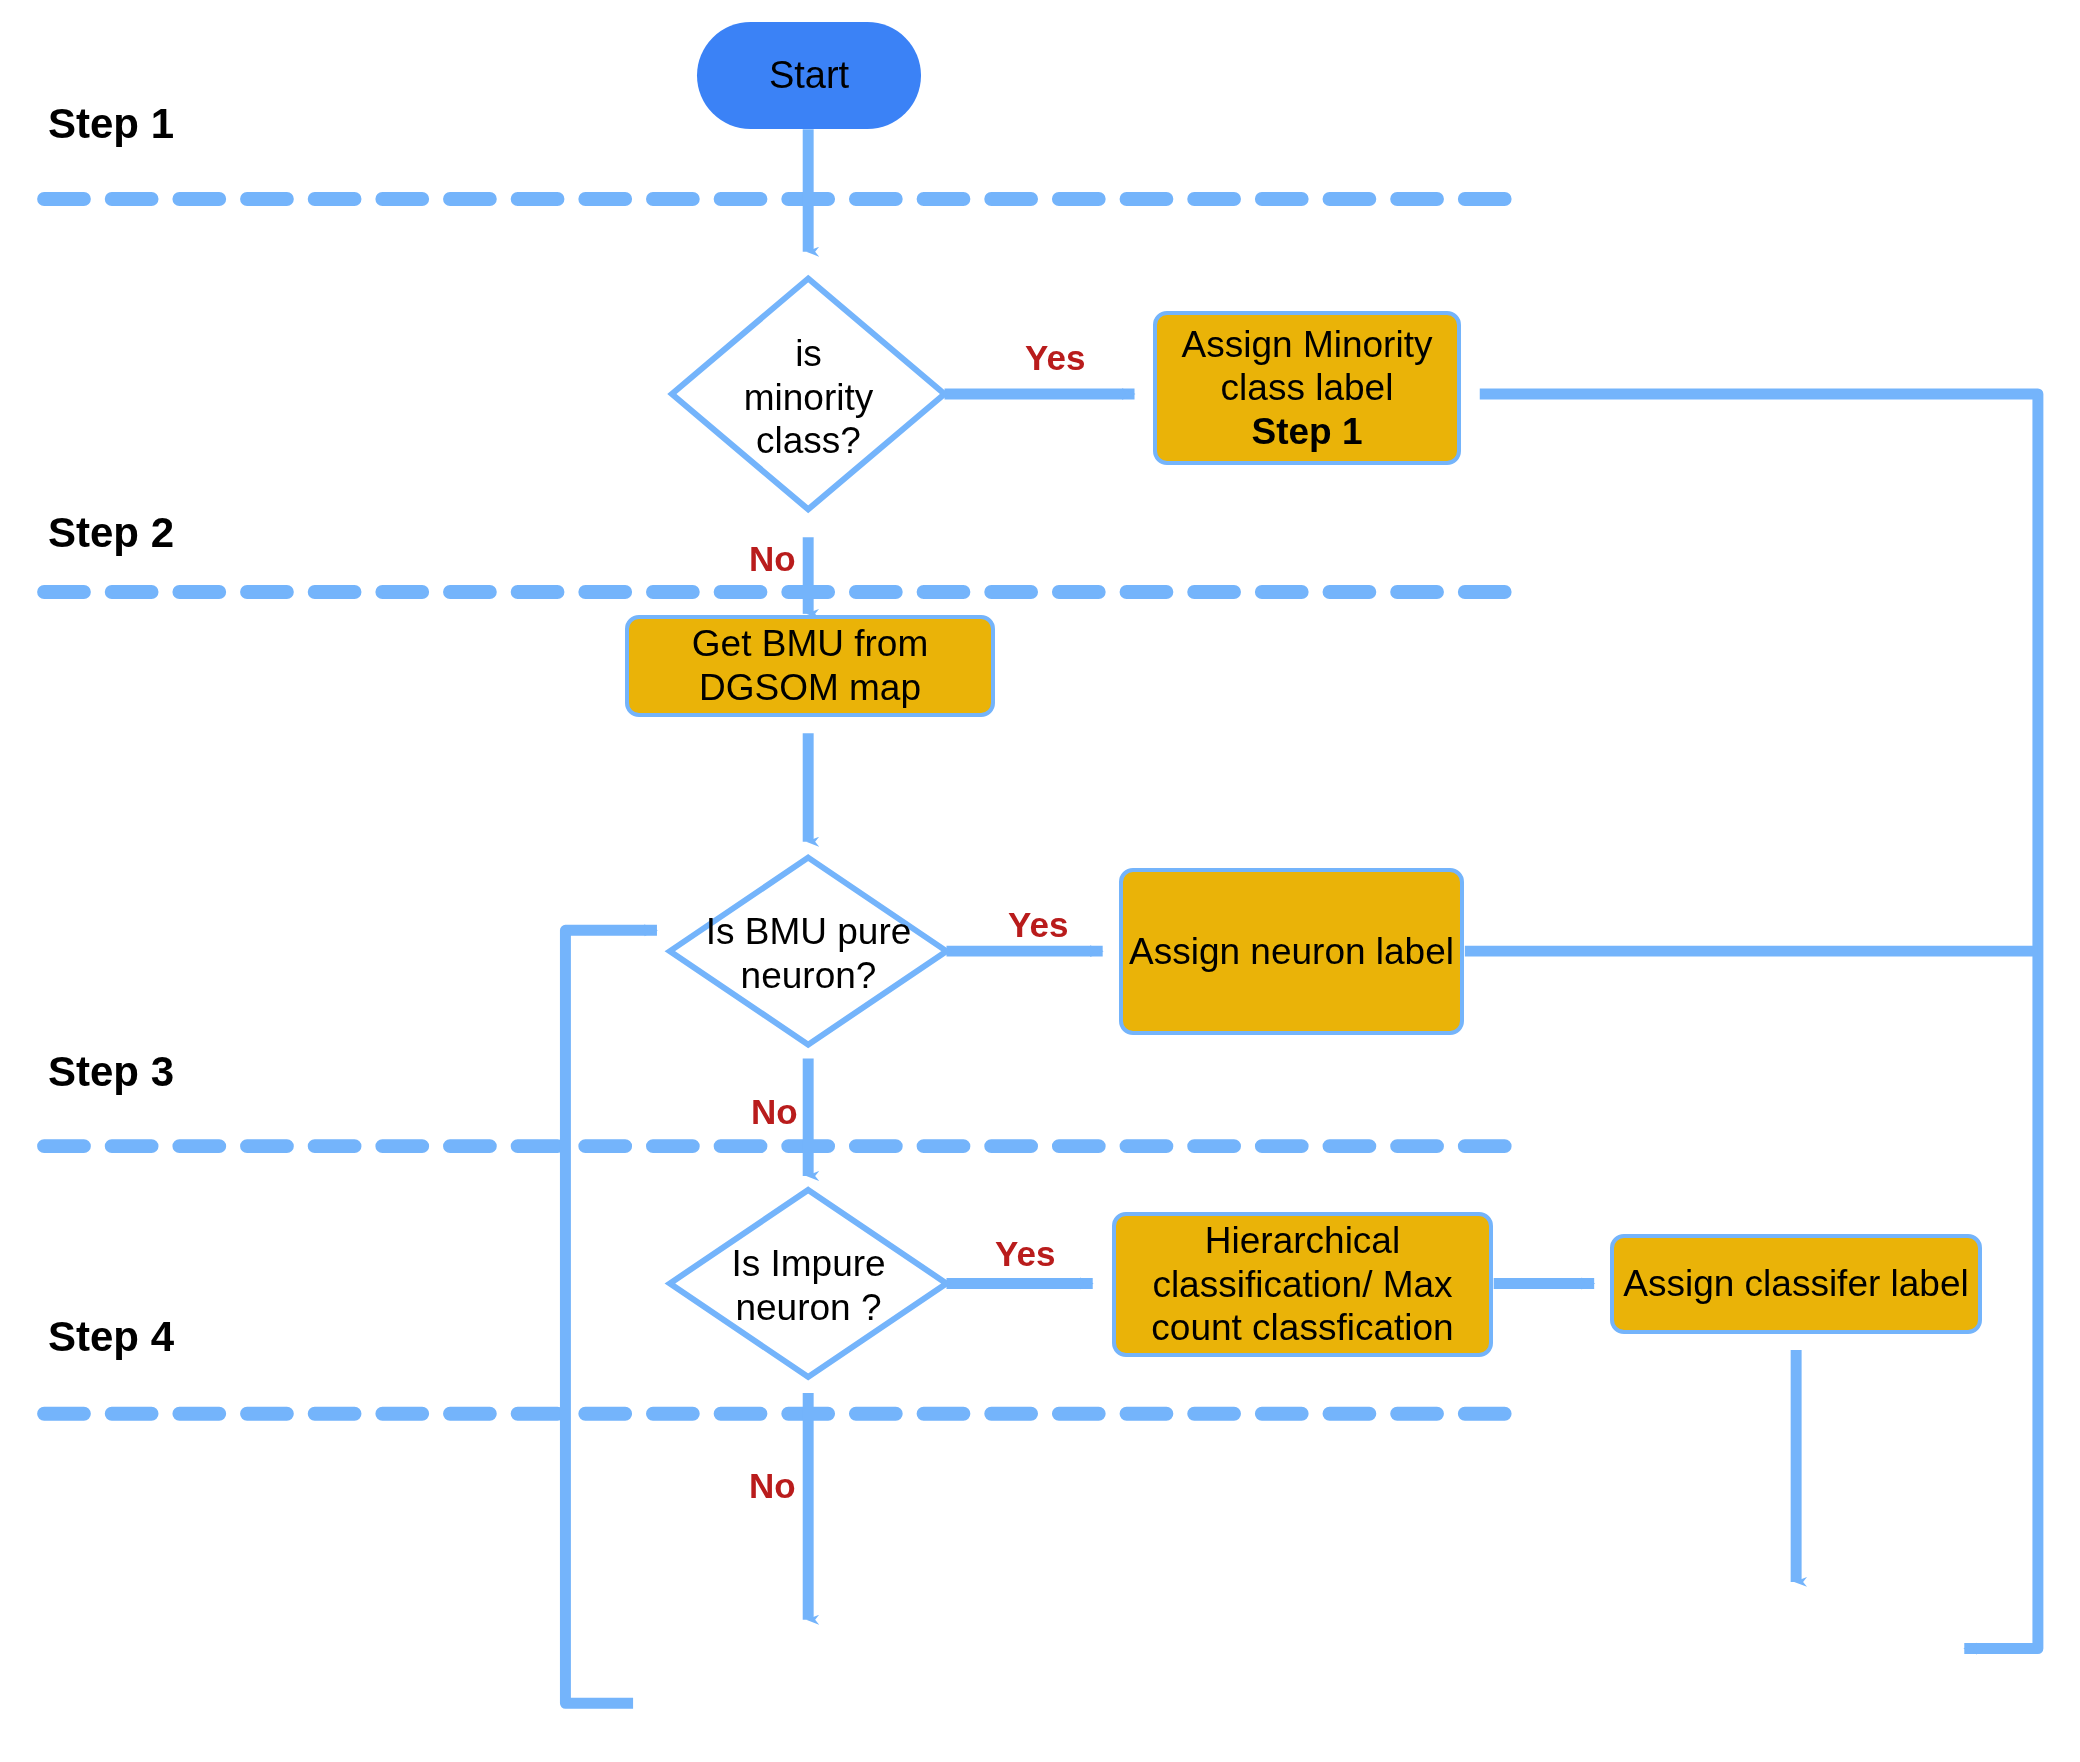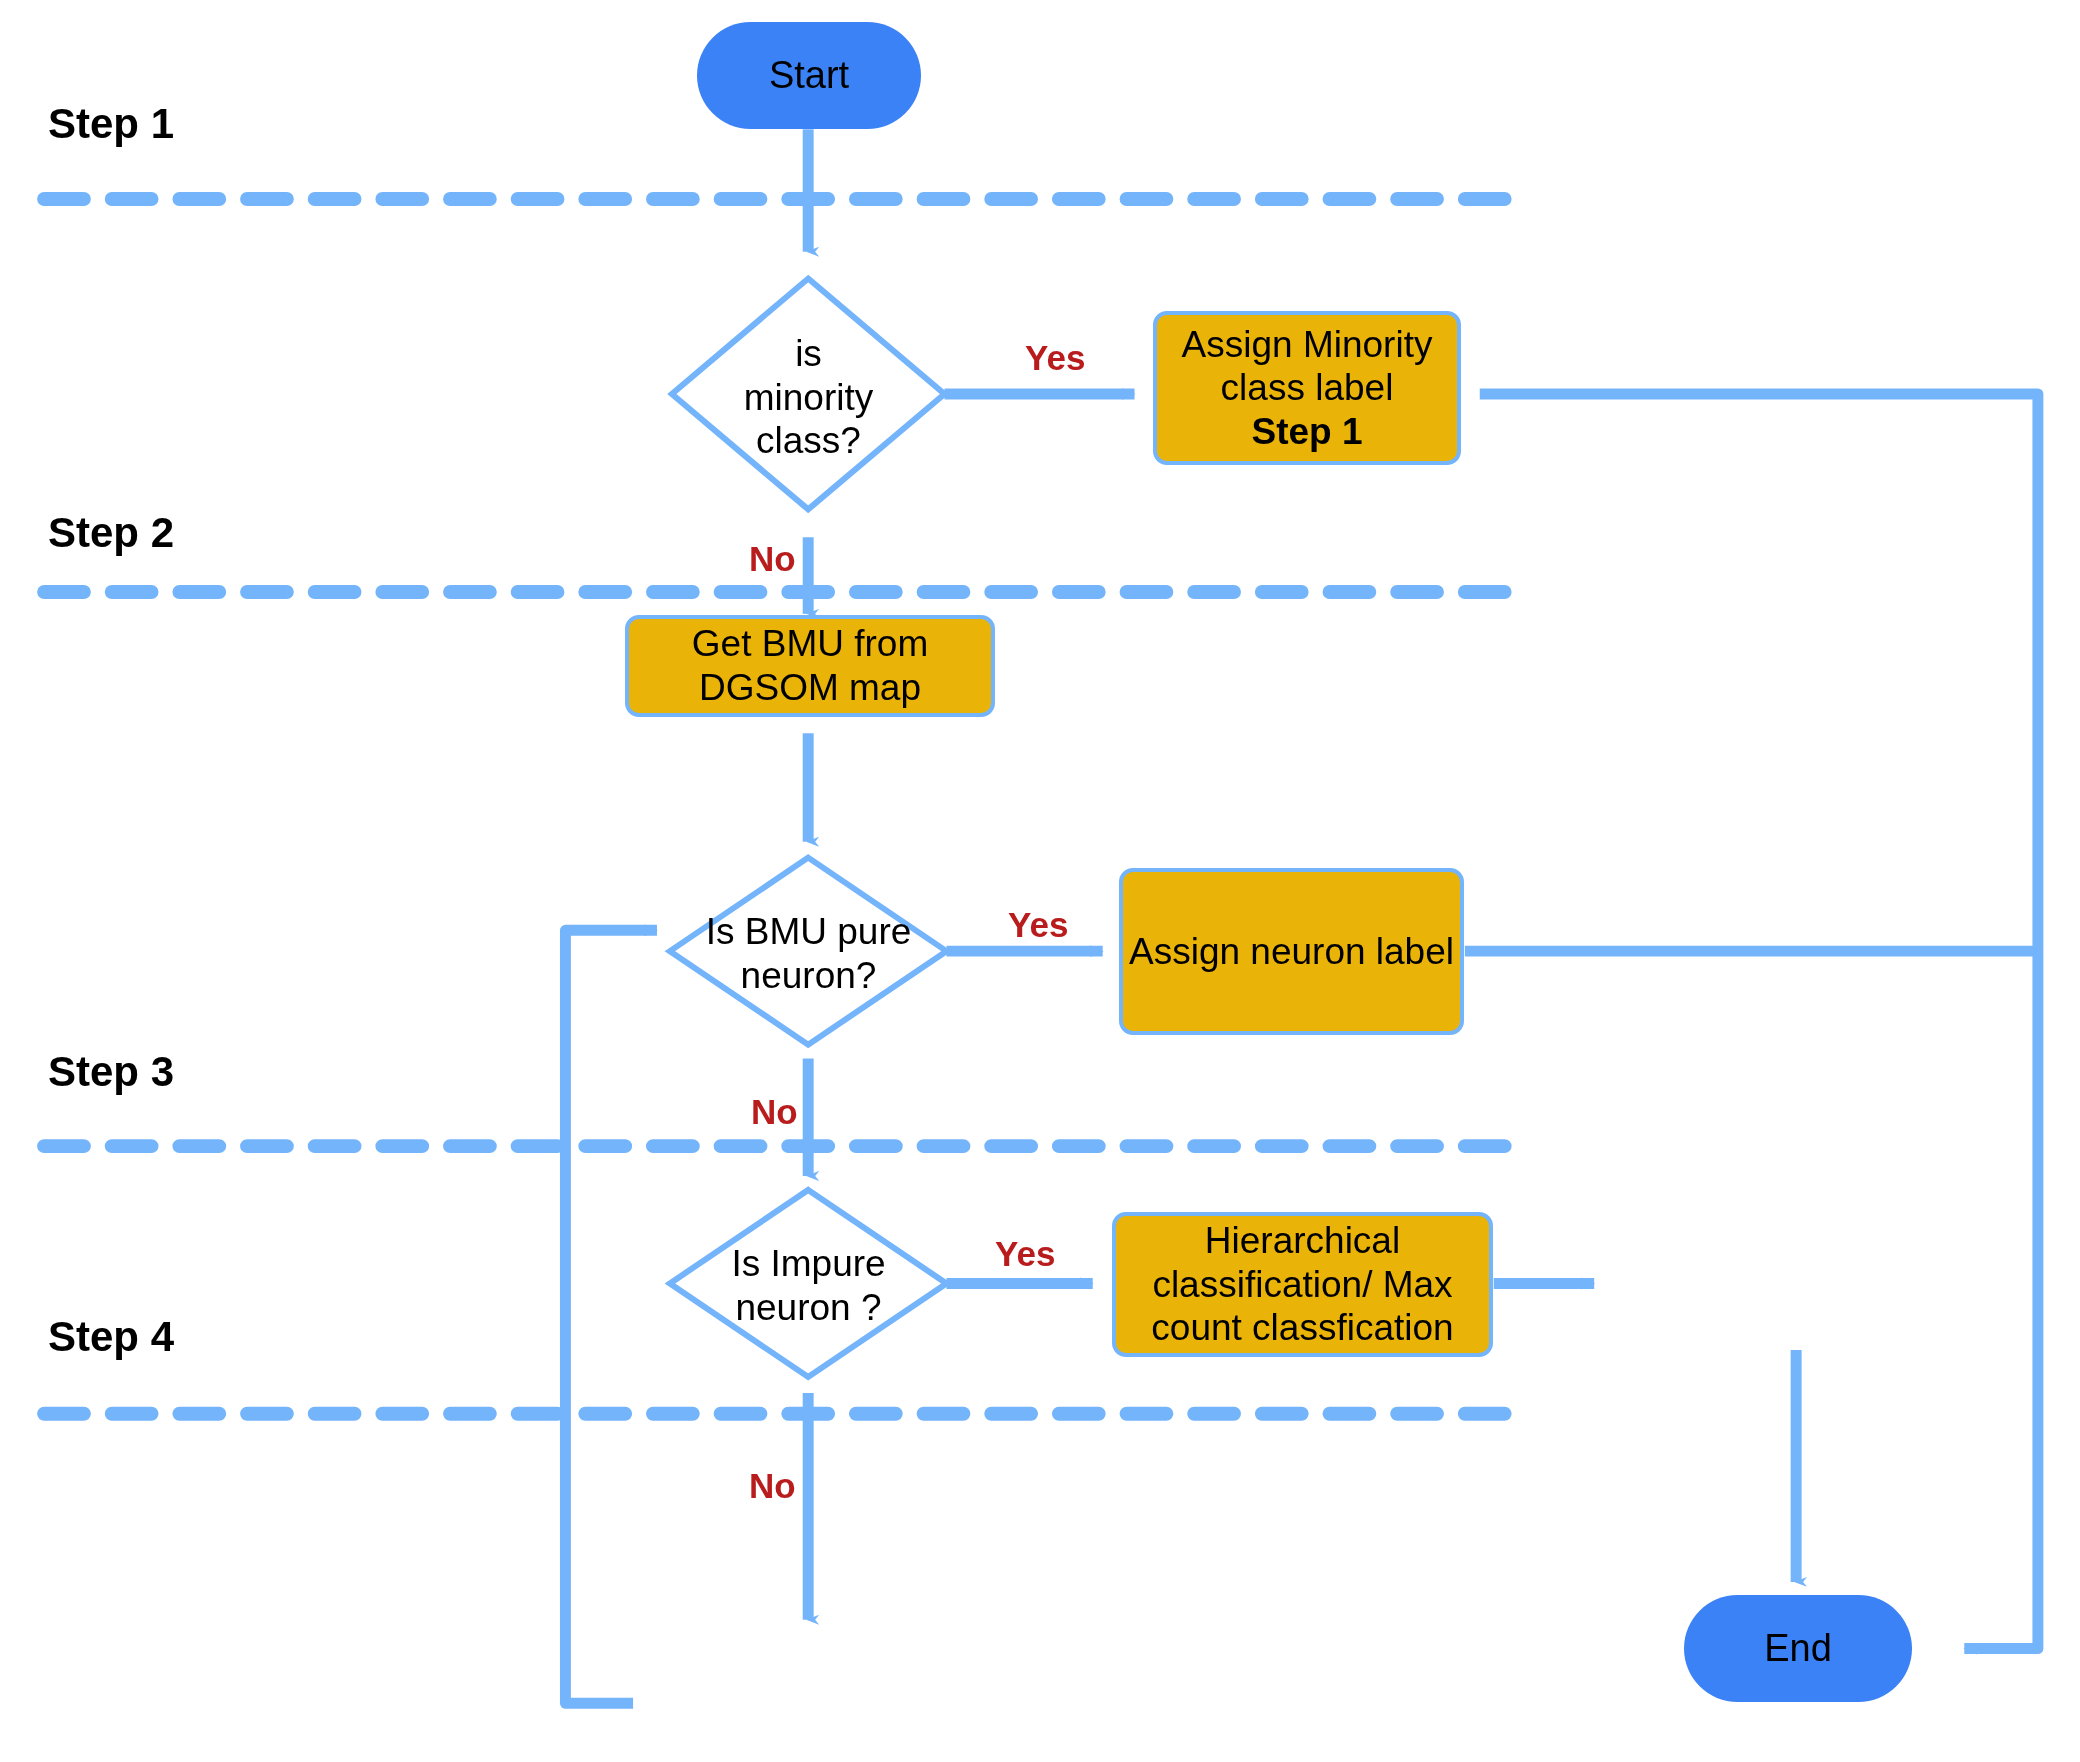--- a/index.html
+++ b/index.html
@@ -189,25 +189,25 @@
   </div>
 
   <div class="node process" style="left:1112px; top:1212px; width:381px; height:145px;">
     <div>
       <span>Hierarchical</span><br>
       <span>classification/ Max</span><br>
       <span>count classfication</span>
     </div>
   </div>
 
-
-
-  <div class="node terminator" style="left:1684px; top:1595px; width:228px; height:107px;">
-    <span>End</span>
-  </div>
+  <div class="node process" style="left:1610px; top:1234px; width:372px; height:100px;">
+    <span>Assign classifer label</span>
+  </div>
+
+
 
   <div class="edge-label" style="left:1025px; top:338px;">Yes</div>
   <div class="edge-label" style="left:749px; top:539px;">No</div>
   <div class="edge-label" style="left:1008px; top:905px;">Yes</div>
   <div class="edge-label" style="left:751px; top:1092px;">No</div>
   <div class="edge-label" style="left:995px; top:1234px;">Yes</div>
   <div class="edge-label" style="left:749px; top:1466px;">No</div>
 
 </div>
 

